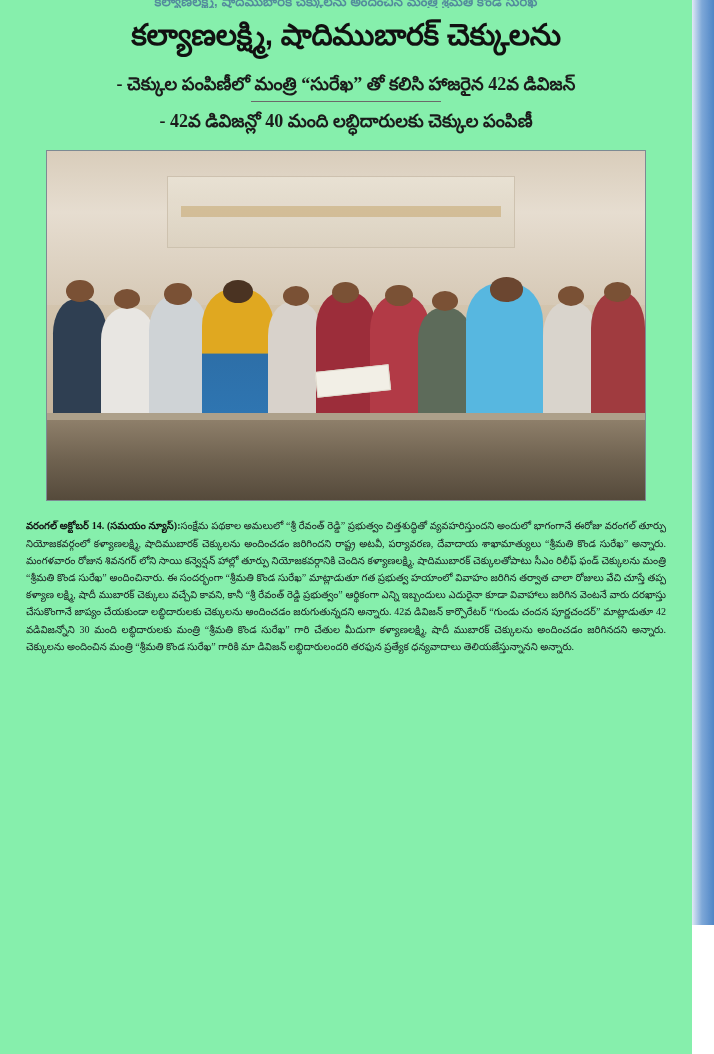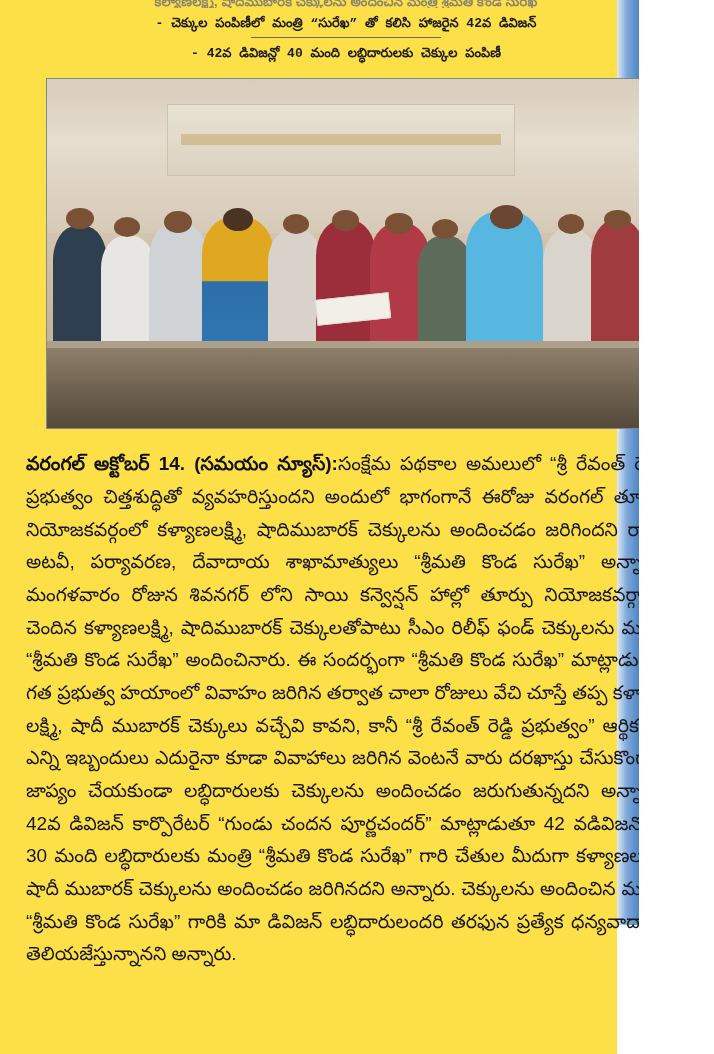--- a/index.html
+++ b/index.html
@@ -9,23 +9,23 @@
   }
   body {
     width: 714px;
     height: 1054px;
     font-family: "Liberation Sans", sans-serif;
     overflow: hidden;
     position: relative;
   }
   .page {
     position: relative;
-    width: 639px;
+    width: 714px;
     height: 1054px;
-    background: #fde047;
+    background: #86efac;
     box-sizing: border-box;
     overflow: hidden;
   }
   
   .edge-strip {
     position: absolute;
     top: 0;
     right: 0;
     width: 22px;
     height: 925px;
@@ -75,23 +75,23 @@
   }
   .headline .line {
     display: block;
   }
   .subheads {
     margin: 14px 30px 0 30px;
     text-align: center;
   }
   .subhead {
     color: #1b1b1b;
-    font-family: Liberation Mono, monospace;
-    font-weight: bold;
-    font-size: 13px;
+    font-family: Liberation Serif, serif;
+    font-weight: bold;
+    font-size: 18px;
     line-height: 1.55;
     display: block;
   }
   .subhead .dash {
     color: #1b1b1b;
     font-weight: bold;
   }
   .sub-rule {
     width: 190px;
     height: 1px;
@@ -175,22 +175,22 @@
     height: 7%;
     background: #f2efe6;
     border: 1px solid #ded9cc;
     transform: rotate(-6deg);
   }
   .byline-col {
     margin: 16px 26px 0 26px;
   }
   .byline-para {
     color: #17171b;
-    font-family: Liberation Sans, sans-serif;
-    font-size: 19px;
+    font-family: Liberation Serif, serif;
+    font-size: 10px;
     line-height: 1.72;
     text-align: justify;
     text-justify: inter-word;
   }
   .byline-lead {
     font-weight: bold;
     color: #111111;
   }
 </style>
 </head>
@@ -199,20 +199,21 @@
 <div class="page">
 
   <div class="edge-strip"></div>
   <div class="edge-strip-lower"></div>
 
   <div class="content">
 
     <div class="clipped-top">కల్యాణలక్ష్మి, షాదిముబారక్ చెక్కులను అందించిన మంత్రి శ్రీమతి కొండ సురేఖ</div>
 
     <div class="headline">
+      <span class="line">కల్యాణలక్ష్మి, షాదిముబారక్ చెక్కులను</span>
     </div>
 
     <div class="subheads">
       <div>
         <span class="subhead"><span class="dash">-</span> <span>చెక్కుల పంపిణీలో మంత్రి “సురేఖ” తో కలిసి హాజరైన 42వ డివిజన్</span></span>
       </div>
       <div class="sub-rule"></div>
       <div>
         <span class="subhead"><span class="dash">-</span> <span>42వ డివిజన్లో 40 మంది లబ్ధిదారులకు చెక్కుల పంపిణీ</span></span>
       </div>

